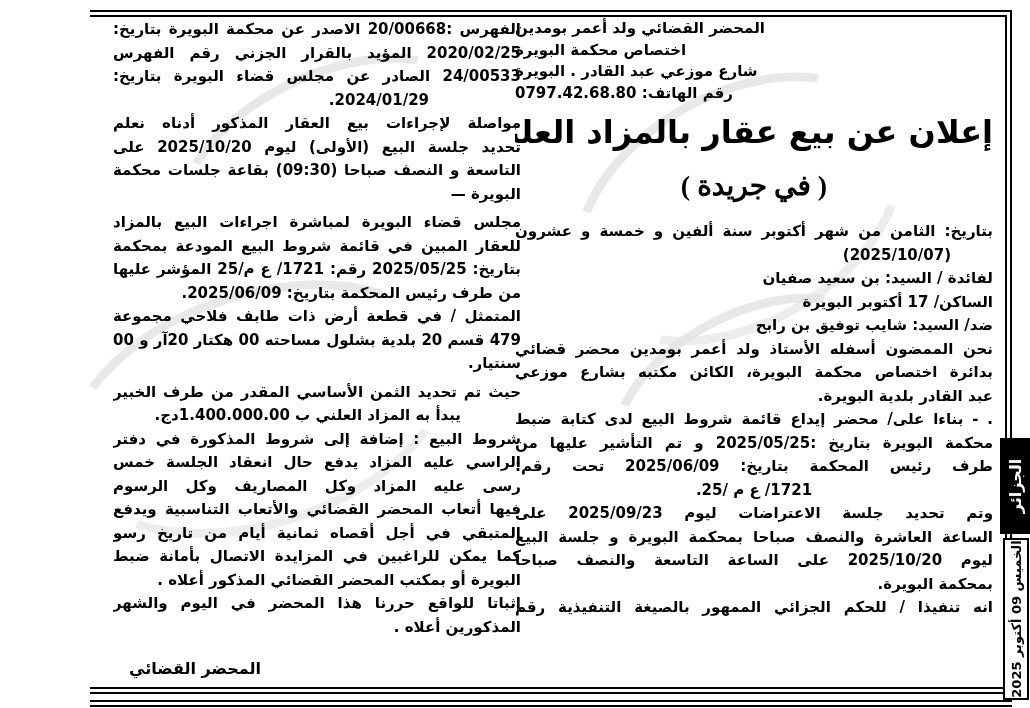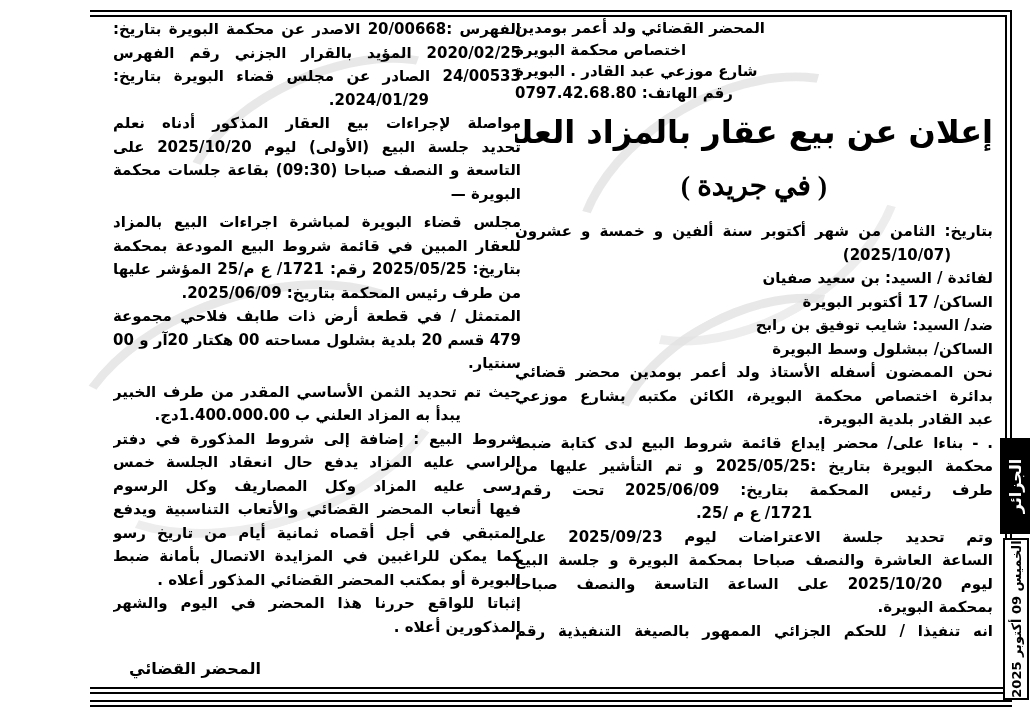--- a/index.html
+++ b/index.html
@@ -105,21 +105,20 @@
         <div class="hline">رقم الهاتف: 0797.42.68.80</div>
       </div>
     <div class="title">إعلان عن بيع عقار بالمزاد العلني</div>
     <div class="subtitle">( في جريدة )</div>
     <div class="body-lines">
         <div class="line j">بتاريخ: الثامن من شهر أكتوبر سنة ألفين و خمسة و عشرون</div>
         <div class="line ir40">(2025/10/07)</div>
         <div class="line">لفائدة / السيد: بن سعيد صفيان</div>
         <div class="line">الساكن/ 17 أكتوبر البويرة</div>
         <div class="line">ضد/ السيد: شايب توفيق بن رابح</div>
-        <div class="line">الساكن/ ببشلول وسط البويرة</div>
         <div class="line j">نحن الممضون أسفله الأستاذ ولد أعمر بومدين محضر قضائي</div>
         <div class="line j">بدائرة اختصاص محكمة البويرة، الكائن مكتبه بشارع موزعي</div>
         <div class="line">عبد القادر بلدية البويرة.</div>
         <div class="line j">. - بناءا على/ محضر إيداع قائمة شروط البيع لدى كتابة ضبط</div>
         <div class="line j">محكمة البويرة بتاريخ :2025/05/25 و تم التأشير عليها من</div>
         <div class="line j">طرف رئيس المحكمة بتاريخ: 2025/06/09 تحت رقم:</div>
         <div class="line left">1721/ ع م /25.</div>
         <div class="line j">وتم تحديد جلسة الاعتراضات ليوم 2025/09/23 على</div>
         <div class="line j">الساعة العاشرة والنصف صباحا بمحكمة البويرة و جلسة البيع</div>
         <div class="line j">ليوم 2025/10/20 على الساعة التاسعة والنصف صباحا</div>

